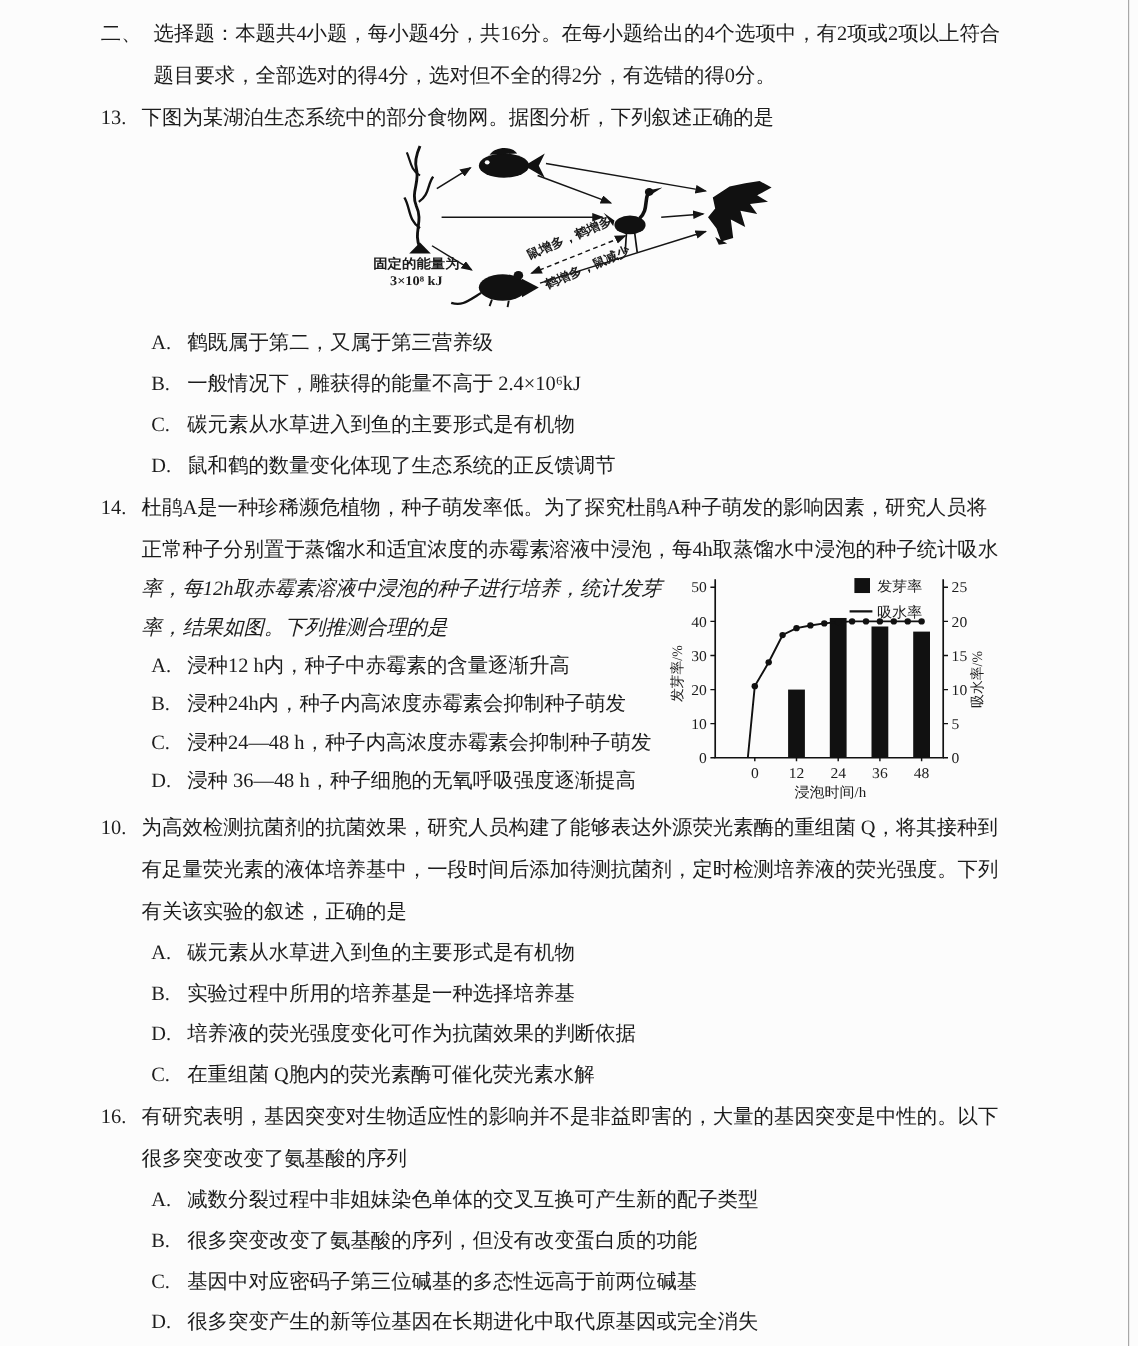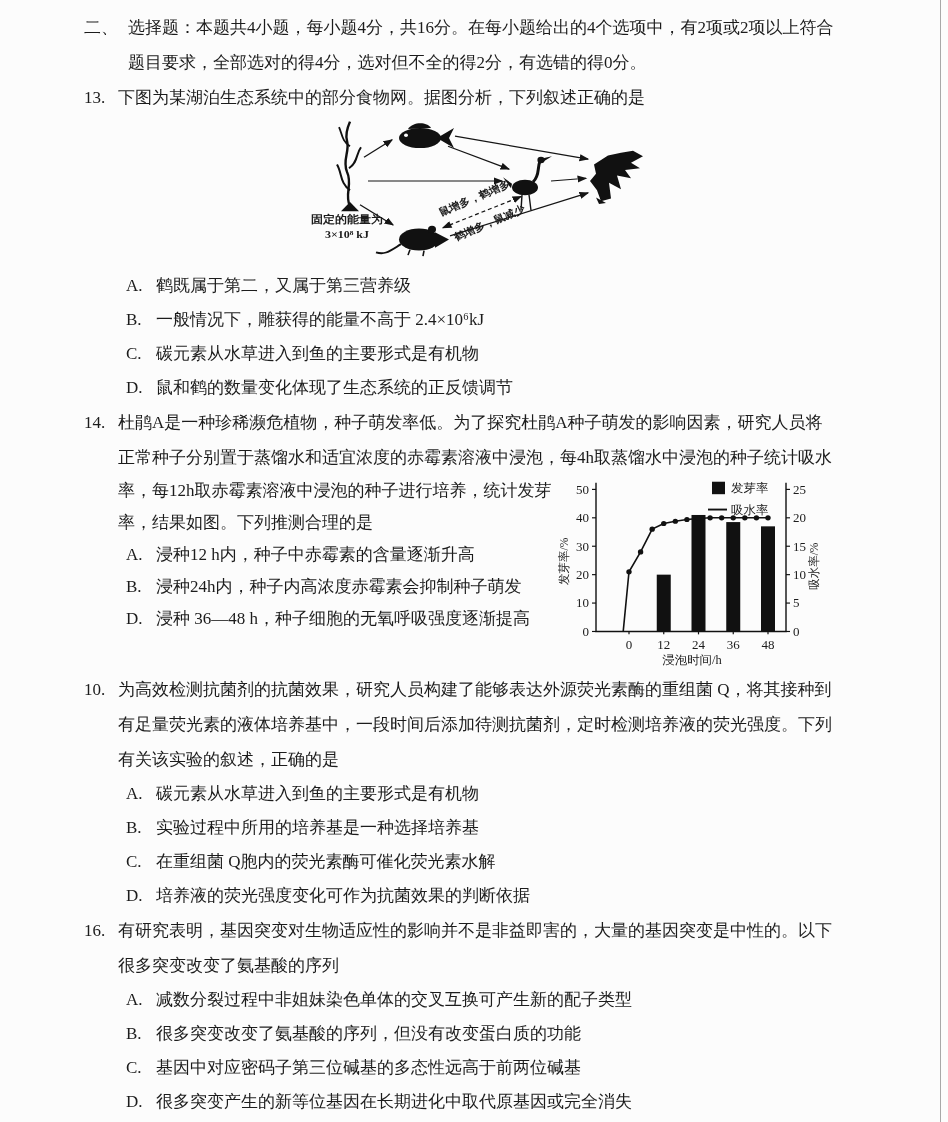--- a/index.html
+++ b/index.html
@@ -12,21 +12,21 @@
   .scan-edge{position:absolute;right:7px;top:0;bottom:0;width:1px;background:#a8a8a8;}
   .content{padding:10px 44px 0 84px;}
   .tline{height:35px;line-height:35px;white-space:nowrap;}
   .hline{height:35px;line-height:35px;white-space:nowrap;}
   .marker{display:inline-block;width:44px;}
   .hindent{padding-left:44px;}
   .qbody{padding-left:34px;}
   .qnum{display:inline-block;width:34px;margin-left:-34px;}
   .opt{height:34px;line-height:34px;padding-left:8px;white-space:nowrap;}
   .opt32{height:32px;line-height:32px;padding-left:8px;white-space:nowrap;}
-  .t32{height:32px;line-height:32px;white-space:nowrap;}
+  .t32{height:32px;line-height:32px;white-space:nowrap;font-style:italic;}
   .olab{display:inline-block;width:30px;}
   .formula{}
   .diagram-wrap{margin:2px 0 2px 172px;width:400px;height:150px;}
   .row{display:flex;}
   .row-left{flex:1;min-width:0;}
   .row-right{width:348px;}
   svg text{fill:#1c1c1c;}
 </style>
 </head>
 <body>
@@ -123,20 +123,21 @@
     <div class="qbody">
       <div class="tline"><span class="qnum">14.</span><span>杜鹃A是一种珍稀濒危植物，种子萌发率低。为了探究杜鹃A种子萌发的影响因素，研究人员将</span></div>
       <div class="tline"><span>正常种子分别置于蒸馏水和适宜浓度的赤霉素溶液中浸泡，每4h取蒸馏水中浸泡的种子统计吸水</span></div>
 
       <div class="row">
         <div class="row-left">
           <div class="t32"><span>率，每12h取赤霉素溶液中浸泡的种子进行培养，统计发芽</span></div>
           <div class="t32"><span>率，结果如图。下列推测合理的是</span></div>
           <div class="opt32"><span class="olab">A.</span><span>浸种12 h内，种子中赤霉素的含量逐渐升高</span></div>
           <div class="opt32"><span class="olab">B.</span><span>浸种24h内，种子内高浓度赤霉素会抑制种子萌发</span></div>
+          <div class="opt32"><span class="olab">C.</span><span>浸种24—48 h，种子内高浓度赤霉素会抑制种子萌发</span></div>
           <div class="opt32"><span class="olab">D.</span><span>浸种 36—48 h，种子细胞的无氧呼吸强度逐渐提高</span></div>
         </div>
         <div class="row-right">
           <svg id="chart-svg" width="348" height="192" viewBox="0 0 348 200" preserveAspectRatio="none">
               <path d="M40,8 V163 H230 V8" stroke="#111" fill="none" stroke-width="1.4"></path>
               <line x1="36" y1="163" x2="40" y2="163" stroke="#111" stroke-width="1.2"></line>
               <text x="33" y="167.5" text-anchor="end" font-size="13">0</text>
               <line x1="36" y1="133.4" x2="40" y2="133.4" stroke="#111" stroke-width="1.2"></line>
               <text x="33" y="137.9" text-anchor="end" font-size="13">10</text>
               <line x1="36" y1="103.8" x2="40" y2="103.8" stroke="#111" stroke-width="1.2"></line>
@@ -200,22 +201,22 @@
     </div>
   </div>
 
   <div>
     <div class="qbody">
       <div class="tline"><span class="qnum">10.</span><span>为高效检测抗菌剂的抗菌效果，研究人员构建了能够表达外源荧光素酶的重组菌 Q，将其接种到</span></div>
       <div class="tline"><span>有足量荧光素的液体培养基中，一段时间后添加待测抗菌剂，定时检测培养液的荧光强度。下列</span></div>
       <div class="tline"><span>有关该实验的叙述，正确的是</span></div>
       <div class="opt"><span class="olab">A.</span><span>碳元素从水草进入到鱼的主要形式是有机物</span></div>
       <div class="opt"><span class="olab">B.</span><span>实验过程中所用的培养基是一种选择培养基</span></div>
+      <div class="opt"><span class="olab">D.</span><span>培养液的荧光强度变化可作为抗菌效果的判断依据</span></div>
       <div class="opt"><span class="olab">C.</span><span>在重组菌 Q胞内的荧光素酶可催化荧光素水解</span></div>
-      <div class="opt"><span class="olab">D.</span><span>培养液的荧光强度变化可作为抗菌效果的判断依据</span></div>
     </div>
   </div>
 
   <div>
     <div class="qbody">
       <div class="tline"><span class="qnum">16.</span><span>有研究表明，基因突变对生物适应性的影响并不是非益即害的，大量的基因突变是中性的。以下</span></div>
       <div class="tline"><span>很多突变改变了氨基酸的序列</span></div>
       <div class="opt"><span class="olab">A.</span><span>减数分裂过程中非姐妹染色单体的交叉互换可产生新的配子类型</span></div>
       <div class="opt"><span class="olab">B.</span><span>很多突变改变了氨基酸的序列，但没有改变蛋白质的功能</span></div>
       <div class="opt"><span class="olab">C.</span><span>基因中对应密码子第三位碱基的多态性远高于前两位碱基</span></div>

